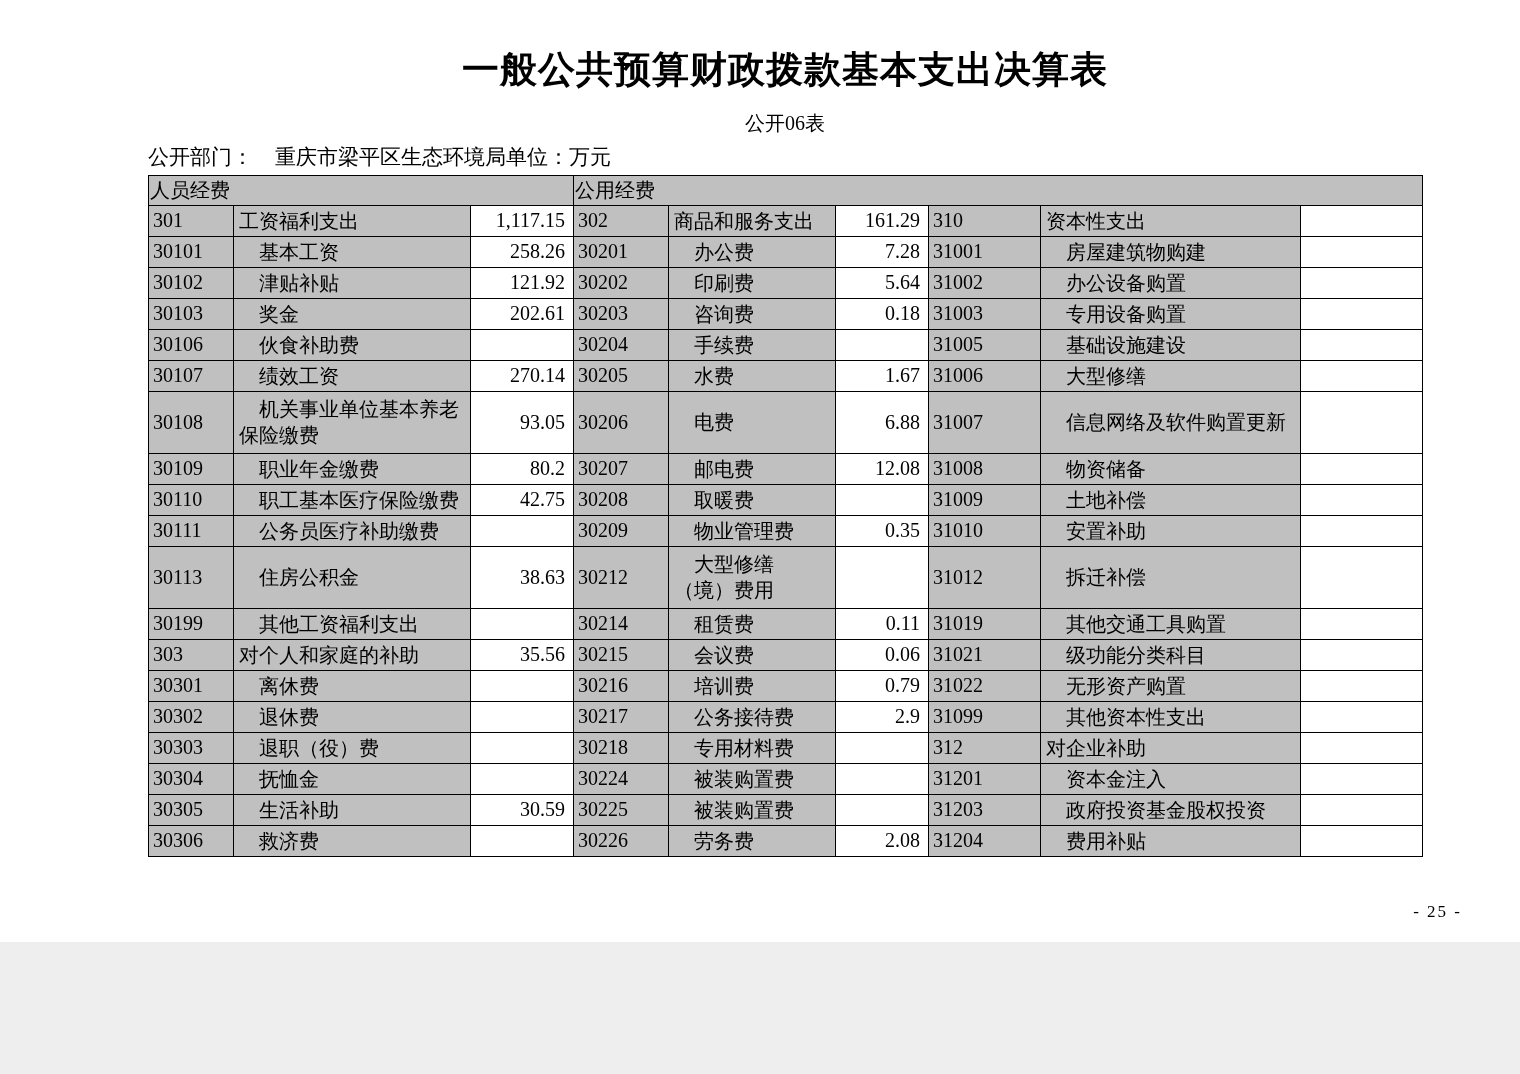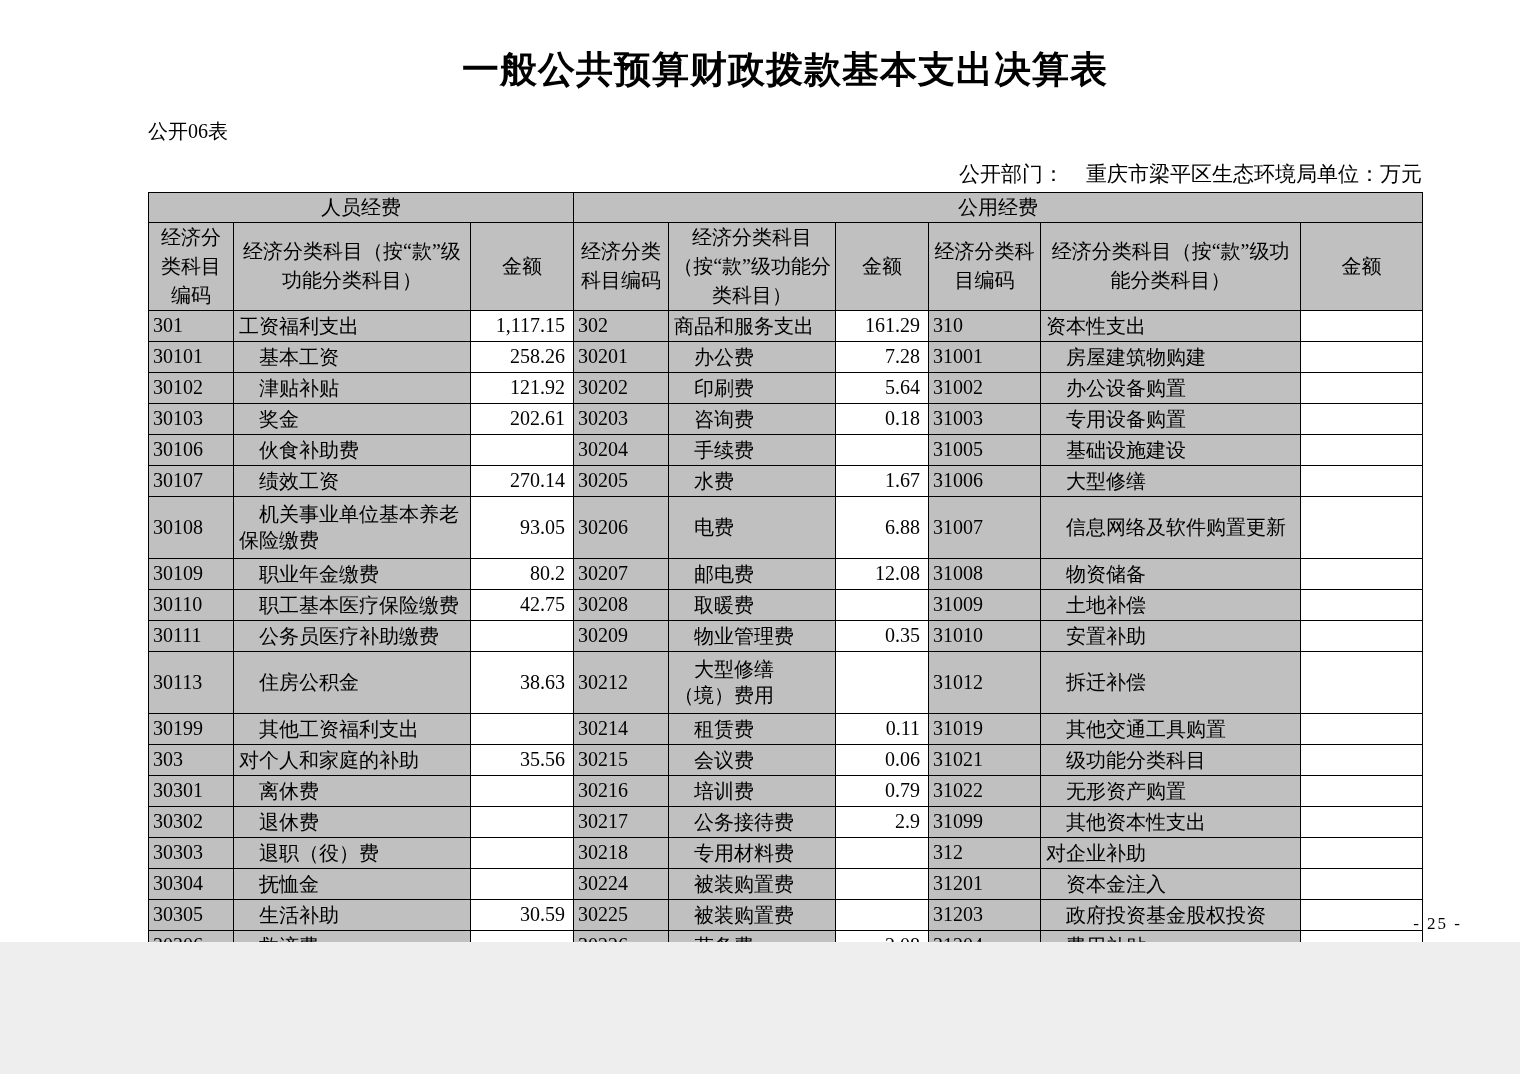--- a/index.html
+++ b/index.html
@@ -15,53 +15,53 @@
   .content{position:absolute;left:148px;top:0;width:1274px;}
   .doc-title{
     margin:50px 0 0 0;
     text-align:center;
     font-size:37px;
     font-weight:700;
     letter-spacing:1px;
     line-height:1.1;
   }
   .table-no{
-    margin-top:28px;
-    text-align:left;
+    margin-top:20px;
+    text-align:center;
     font-size:20px;
     line-height:1.2;
   }
   .meta-row{
     display:flex;
-    justify-content:flex-end;
+    justify-content:flex-start;
     align-items:flex-end;
     font-size:21px;
     line-height:1.25;
-    margin-top:18px;
+    margin-top:9px;
     margin-bottom:5px;
   }
   .dept-value{margin-left:22px;}
   table.fin{
     border-collapse:collapse;
     table-layout:fixed;
     width:1274px;
   }
   table.fin td, table.fin th{
     border:1.5px solid #000;
     font-size:20px;
     font-weight:400;
     overflow:hidden;
     vertical-align:middle;
     box-sizing:border-box;
   }
   th.section{
     height:30px;
     background:#c0c0c0;
     font-weight:700;
-    text-align:center;
+    text-align:left;
     font-size:21px;
   }
   th.hdr{
     height:88px;
     background:#c0c0c0;
     font-weight:700;
     text-align:center;
     line-height:1.45;
     padding:0 4px;
   }
@@ -81,21 +81,21 @@
   }
   td.amt{
     background:#ffffff;
     text-align:right;
     padding:0 8px 0 2px;
     font-size:19.5px;
   }
   .page-number{
     position:absolute;
     right:58px;
-    bottom:8px;
+    bottom:20px;
     font-size:17px;
     letter-spacing:2px;
   }
 </style>
 </head>
 <body>
 
 <div class="page">
   <div class="content">
 
@@ -120,31 +120,20 @@
           <col style="width:93px">
         <col style="width:112px">
           <col style="width:260px">
           <col style="width:122px">
       </colgroup>
       <thead>
         <tr>
           <th class="section" colspan="3">人员经费</th>
           <th class="section" colspan="6">公用经费</th>
         </tr>
-        <tr>
-          <th class="hdr">经济分类科目编码</th>
-          <th class="hdr">经济分类科目（按“款”级功能分类科目）</th>
-          <th class="hdr">金额</th>
-          <th class="hdr">经济分类科目编码</th>
-          <th class="hdr">经济分类科目（按“款”级功能分类科目）</th>
-          <th class="hdr">金额</th>
-          <th class="hdr">经济分类科目编码</th>
-          <th class="hdr">经济分类科目（按“款”级功能分类科目）</th>
-          <th class="hdr">金额</th>
-        </tr>
       </thead>
       <tbody>
           <tr class="row">
             <td class="code">301</td>
             <td class="name">工资福利支出</td>
             <td class="amt">1,117.15</td>
             <td class="code">302</td>
             <td class="name">商品和服务支出</td>
             <td class="amt">161.29</td>
             <td class="code">310</td>

